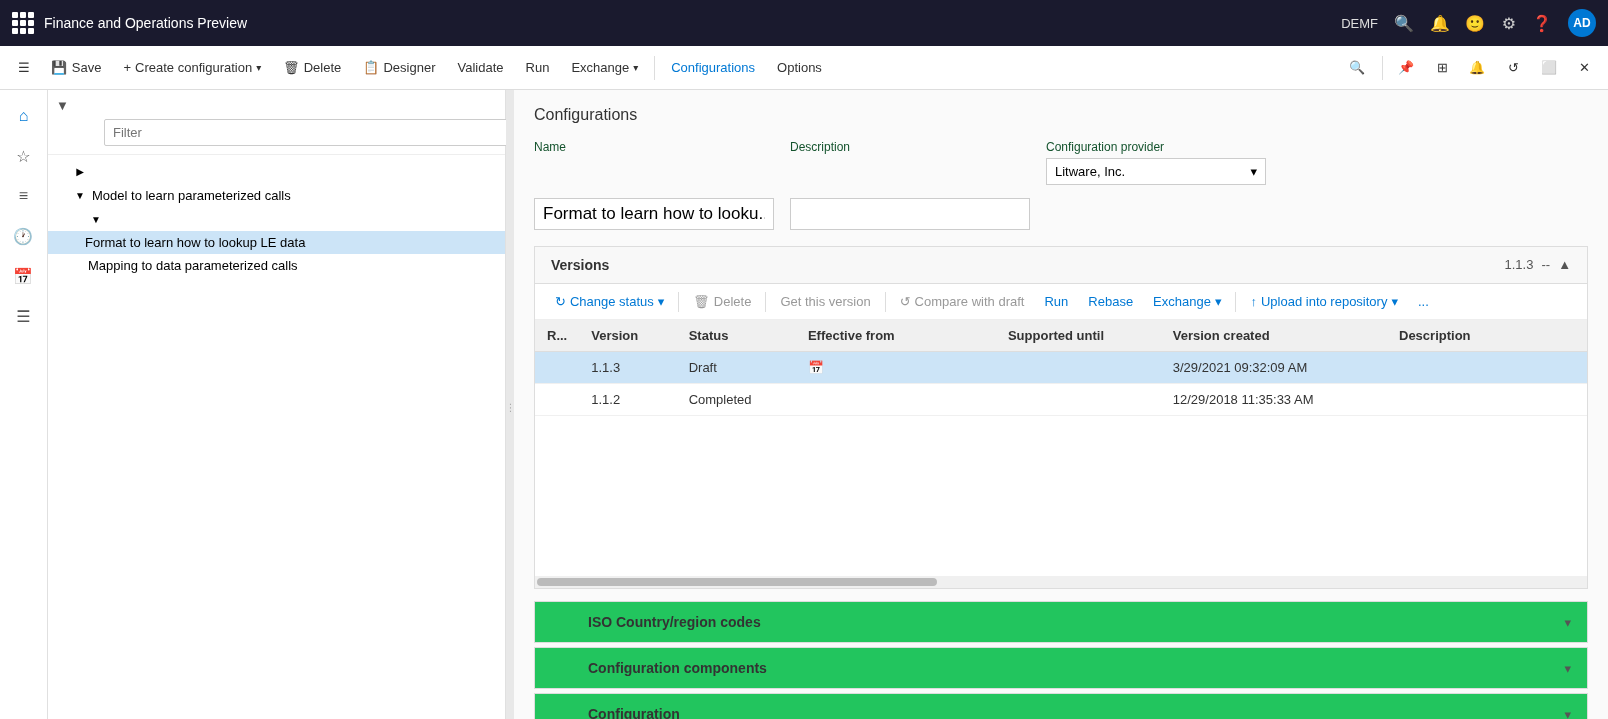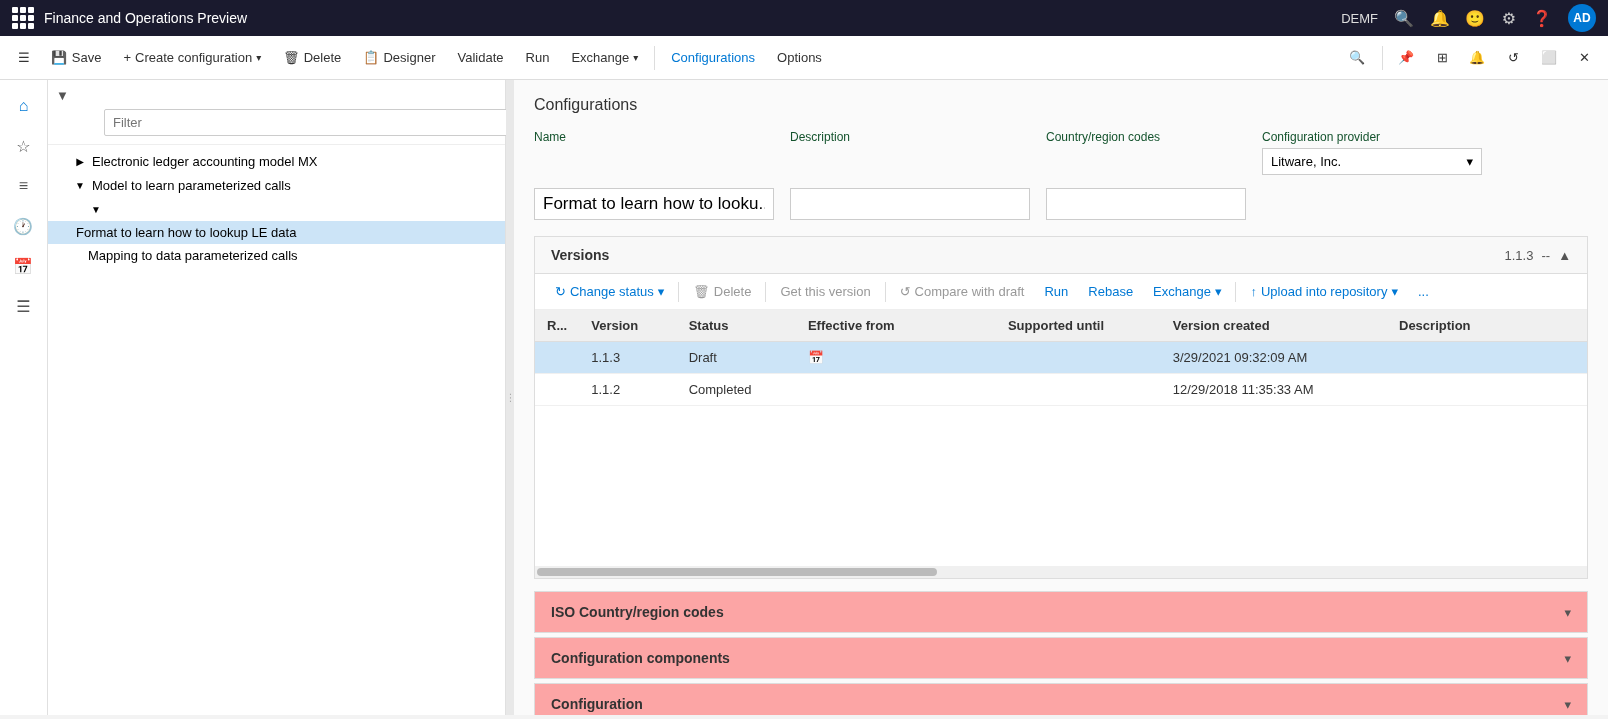--- a/index.html
+++ b/index.html
@@ -2,21 +2,21 @@
 <html><head>
   <meta charset="utf-8">
   <style>
     * { box-sizing: border-box; margin: 0; padding: 0; font-family: 'Segoe UI', sans-serif; font-size: 13px; }
     body { background: #f3f3f3; overflow: hidden; width: 1608px; height: 719px; }
 
     
     .title-bar {
       background: #1a1a2e;
       color: white;
-      height: 36px;
+      height: 46px;
       display: flex;
       align-items: center;
       padding: 9px 12px;
       gap: 10px;
     }
     .title-bar-title { font-size: 14px; font-weight: 400; flex: 1; }
     .title-bar-right { display: flex; align-items: center; gap: 16px; color: #ccc; font-size: 13px; }
     .title-bar-right span { cursor: pointer; text-align: center; }
     .avatar { background: #0078d4; border-radius: 50%; width: 28px; height: 28px; display: flex; align-items: center; justify-content: center; color: white; font-size: 12px; font-weight: 600; }
     .waffle-icon { display: grid; grid-template-columns: repeat(3,6px); gap: 2px; cursor: pointer; }
@@ -54,59 +54,59 @@
     .tree-panel { width: 458px; background: #fff; border-right: 1px solid #e0e0e0; display: flex; flex-direction: column; }
     .tree-filter { padding: 8px; border-bottom: 1px solid #eee; }
     .tree-filter input { width: 100%; padding: 5px 8px; border: 1px solid #ccc; border-radius: 2px; font-size: 13px; margin-left: 48px; }
     .tree-content { flex: 1; overflow-y: auto; padding: 4px 0; }
     .tree-item { display: flex; align-items: center; padding: 4px 8px; cursor: pointer; gap: 4px; }
     .tree-item.selected { background: #cce4f7; }
     .tree-toggle { width: 16px; height: 16px; display: flex; align-items: center; justify-content: center; font-size: 10px; cursor: pointer; flex-shrink: 0; }
     .tree-label { flex: 1; }
     .tree-indent-1 { padding-left: 24px; }
     .tree-indent-2 { padding-left: 40px; }
-    .tree-indent-3 { padding-left: 28px; }
+    .tree-indent-3 { padding-left: 37px; }
     .resizer { width: 8px; background: #e8e8e8; cursor: col-resize; display: flex; align-items: center; justify-content: center; }
     .resizer-dots { color: #aaa; font-size: 10px; letter-spacing: -1px; }
 
     
     .main-content { flex: 1; overflow: auto; padding: 0; background: #fafafa; }
     .content-inner { padding: 16px 20px; }
     .section-title { font-size: 16px; color: #333; margin-bottom: 16px; font-weight: 400; }
 
     
     .form-row { display: flex; gap: 16px; margin-bottom: 16px; }
     .form-field { display: flex; flex-direction: column; gap: 4px; }
     .form-label { font-size: 12px; color: #14532d; }
     .form-input { padding: 5px 8px; border: 1px solid #ccc; background: white; font-size: 17px; min-width: 120px; margin-top: 40px; }
     .form-input-wide { width: 240px; }
     .form-select { padding: 5px 8px; border: 1px solid #ccc; background: white; font-size: 13px; width: 220px; display: flex; align-items: center; justify-content: space-between; cursor: pointer; }
 
     
     .versions-section { border: 1px solid #ddd; background: white; margin-bottom: 12px; }
-    .versions-header { display: flex; align-items: flex-end; padding: 10px 16px; border-bottom: 1px solid #ddd; background: #f8f8f8; }
+    .versions-header { display: flex; align-items: flex-start; padding: 10px 16px; border-bottom: 1px solid #ddd; background: #f8f8f8; }
     .versions-title { font-size: 14px; font-weight: 600; color: #333; flex: 1; }
     .versions-info { display: flex; align-items: center; gap: 8px; color: #555; font-size: 12px; }
     .versions-toolbar { display: flex; align-items: center; padding: 6px 12px; border-bottom: 1px solid #eee; gap: 4px; flex-wrap: wrap; }
     .vtb-btn { display: flex; align-items: center; gap: 4px; padding: 4px 8px; border: none; background: transparent; cursor: pointer; color: #0078d4; font-size: 13px; }
     .vtb-btn.disabled { color: #999; cursor: default; }
     .vtb-sep { width: 1px; height: 20px; background: #ddd; margin: 0 2px; }
 
     
     .data-table { width: 100%; border-collapse: collapse; }
     .data-table th { background: #f0f0f0; padding: 8px 12px; text-align: left; font-weight: 600; font-size: 13px; color: #333; border-bottom: 1px solid #ddd; white-space: nowrap; }
     .data-table td { padding: 8px 12px; border-bottom: 1px solid #f0f0f0; font-size: 13px; color: #333; }
     .data-table tr.selected-row { background: #cce4f7; }
     .table-scroll { overflow-x: auto; }
 
     
     .cal-icon { color: #555; cursor: pointer; }
 
     
-    .collapsible { border: 1px solid #ddd; background: #fca5a5; margin-bottom: 4px; }
+    .collapsible { border: 1px solid #ddd; background: #22c55e; margin-bottom: 4px; padding-left: 37px; }
     .collapsible-header { display: flex; align-items: center; padding: 12px 16px; cursor: pointer; }
     .collapsible-title { flex: 1; font-size: 14px; font-weight: 600; color: #333; }
     .collapsible-chevron { color: #555; }
 
     
     .h-scroll { height: 12px; background: #f0f0f0; display: flex; align-items: center; padding: 0 2px; }
     .h-scroll-thumb { height: 8px; width: 400px; background: #bbb; border-radius: 4px; cursor: pointer; }
   </style>
 </head>
 <body>
@@ -197,21 +197,20 @@
     <div class="tree-filter">
       <div style="display:flex;align-items:center;gap:4px;margin-bottom:6px;">
         <span style="color:#555;">▼</span>
       </div>
       <input type="text" style="width: 100%; padding: 5px 8px; border: 1px solid rgb(204, 204, 204); border-radius: 2px; font-size: 13px;" placeholder="Filter">
     </div>
     <div class="tree-content">
 
       <div class="tree-item tree-indent-1">
         <span class="tree-toggle">▶</span>
-        <span class="tree-label">Electronic ledger accounting model MX</span>
       </div>
 
       <div class="tree-item tree-indent-1">
         <span class="tree-toggle">▼</span>
         <span class="tree-label">Model to learn parameterized calls</span>
       </div>
 
       <div class="tree-item tree-indent-2">
         <span class="tree-toggle">▼</span>
       </div>
@@ -237,24 +236,20 @@
       <div class="section-title">Configurations</div>
 
       <div class="form-row">
         <div class="form-field">
           <label class="form-label">Name</label>
           <input class="form-input form-input-wide" type="text" value="Format to learn how to looku..." style="width: 240px;">
         </div>
         <div class="form-field">
           <label class="form-label">Description</label>
           <input class="form-input" type="text" style="width: 240px;">
-        </div>
-        <div class="form-field">
-          <label class="form-label">Country/region codes</label>
-          <input class="form-input" type="text" style="width: 200px;">
         </div>
         <div class="form-field">
           <label class="form-label">Configuration provider</label>
           <div class="form-select">
             <span>Litware, Inc.</span>
             <span>▾</span>
           </div>
         </div>
       </div>
 

